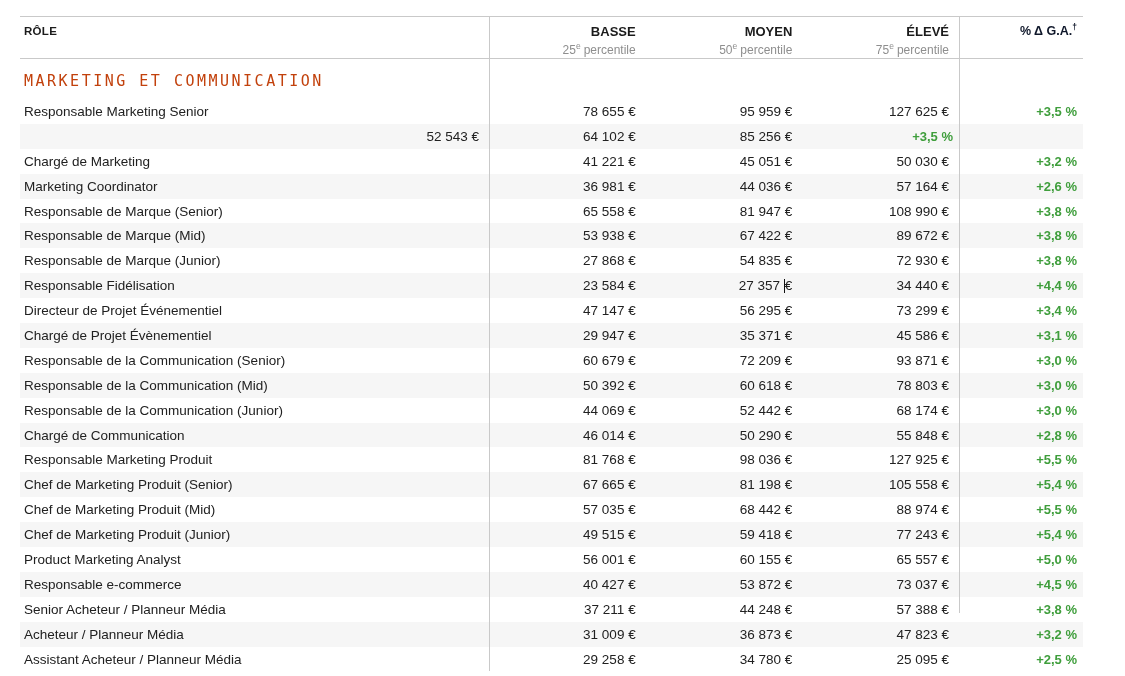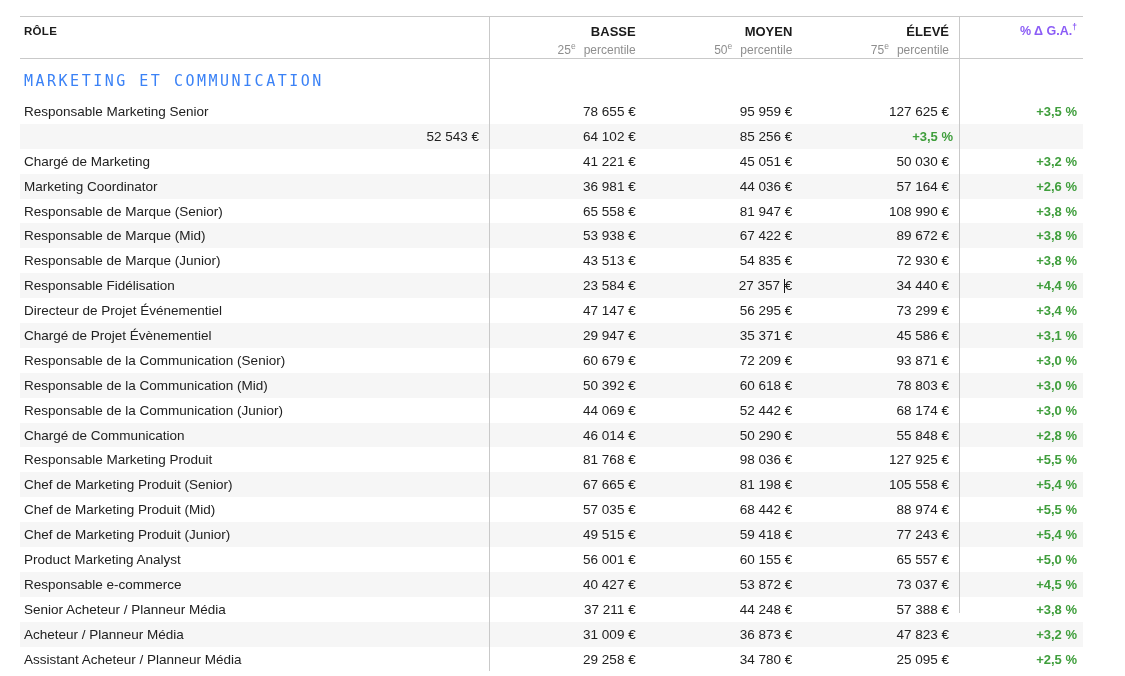--- a/index.html
+++ b/index.html
@@ -55,44 +55,44 @@
   .col-head .col-sub {
     font-size: 12px;
     color: #8e8e8e;
     line-height: 15px;
   }
   .col-head .col-sub sup {
     font-size: 8.5px;
     vertical-align: super;
     line-height: 0;
   }
-  .col-sub .pct-word { margin-left: 8px; text-align: center; }
+  .col-sub .pct-word { margin-left: 3px; text-align: center; }
   .delta-head {
     text-align: right;
     padding: 7px 6px 0 0;
     font-size: 12.5px;
     font-weight: bold;
-    color: #8b5cf6;
+    color: #0f172a;
   }
   .delta-head sup {
     font-size: 8.5px;
     vertical-align: super;
     line-height: 0;
   }
   
   .section-row {
     height: 40px;
     display: flex;
     align-items: center;
   }
   .section-title {
     font-family: "DejaVu Sans Mono", monospace;
     font-size: 15px;
     letter-spacing: 2.5px;
-    color: #3b82f6;
+    color: #c2410c;
     padding-left: 4px;
     padding-top: 4px;
     text-align: center;
   }
   
   .row {
     display: grid;
     grid-template-columns: 469px 156.67px 156.66px 156.67px 124px;
     height: 24.9px;
     align-items: center;
@@ -208,21 +208,21 @@
   </div>
         <div class="row striped">
     <div class="cell-role">Responsable de Marque (Mid)</div>
     <div class="cell-num">53 938 €</div>
     <div class="cell-num"><span>67 422 €</span><span></span></div>
     <div class="cell-num">89 672 €</div>
     <div class="cell-delta">+3,8 %</div>
   </div>
         <div class="row">
     <div class="cell-role">Responsable de Marque (Junior)</div>
-    <div class="cell-num">43 513 €</div>
+    <div class="cell-num">27 868 €</div>
     <div class="cell-num"><span>54 835 €</span><span></span></div>
     <div class="cell-num">72 930 €</div>
     <div class="cell-delta">+3,8 %</div>
   </div>
         <div class="row striped">
     <div class="cell-role">Responsable Fidélisation</div>
     <div class="cell-num">23 584 €</div>
     <div class="cell-num"><span>27 357 </span><span class="caret" style="display: inline-block;"></span><span>€</span></div>
     <div class="cell-num">34 440 €</div>
     <div class="cell-delta">+4,4 %</div>

